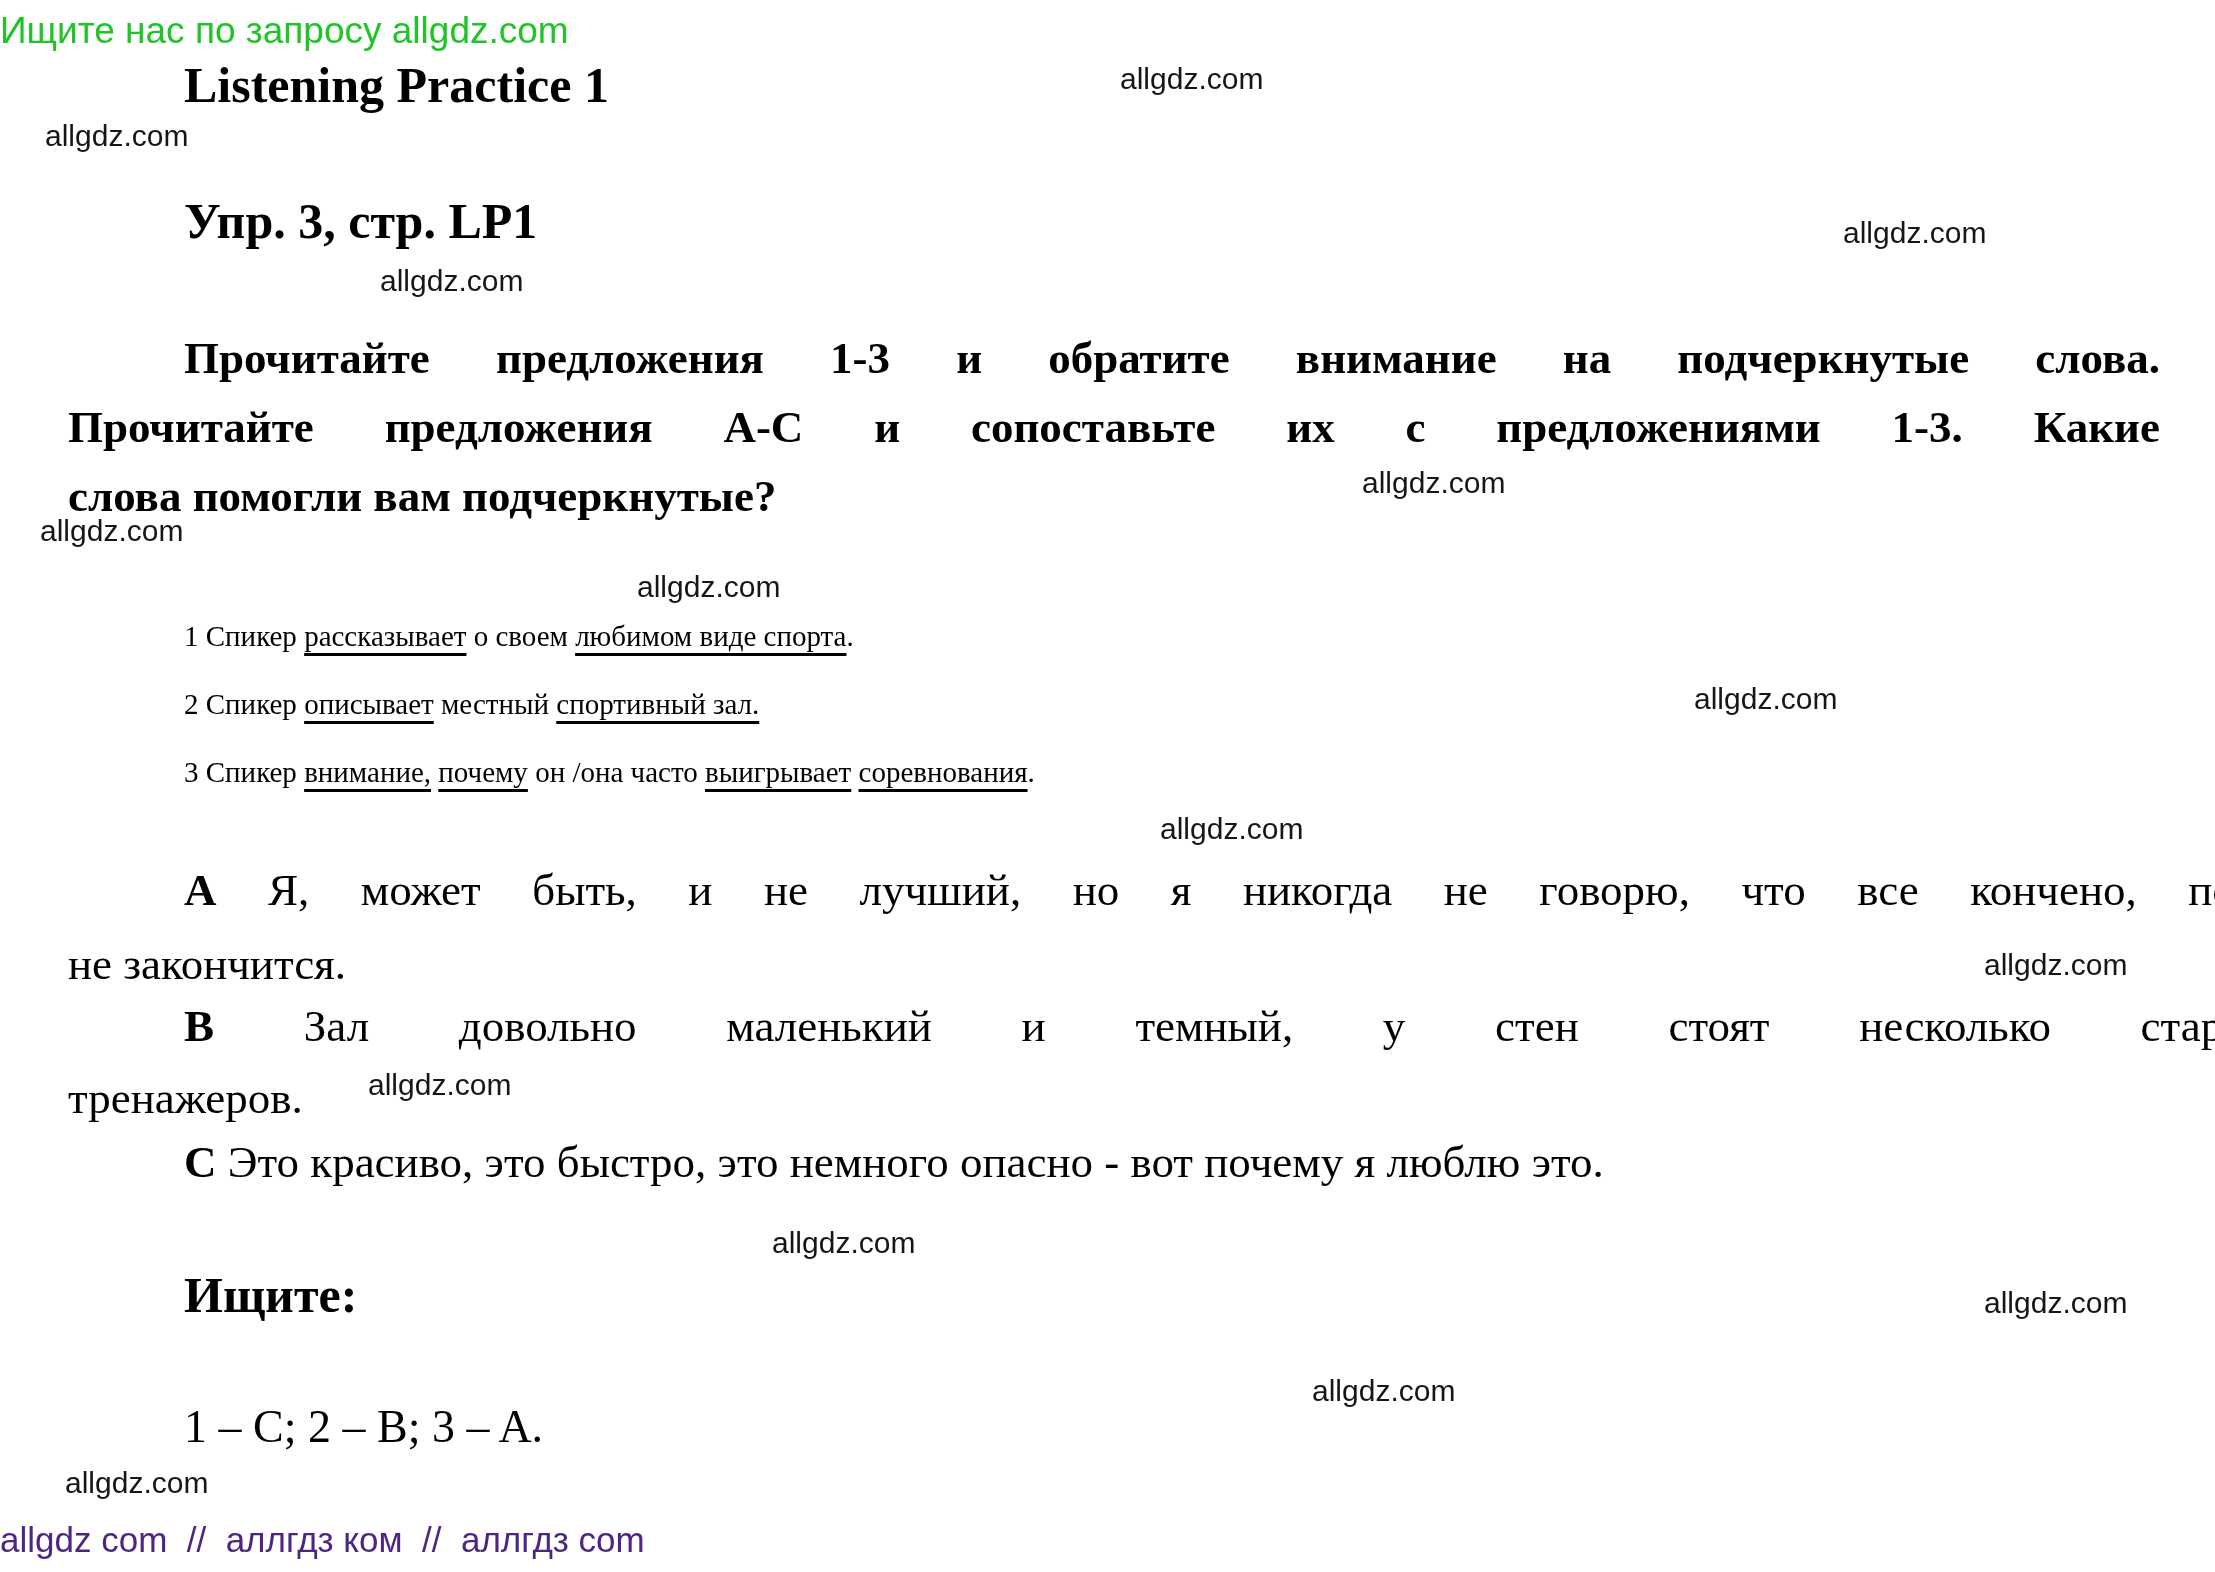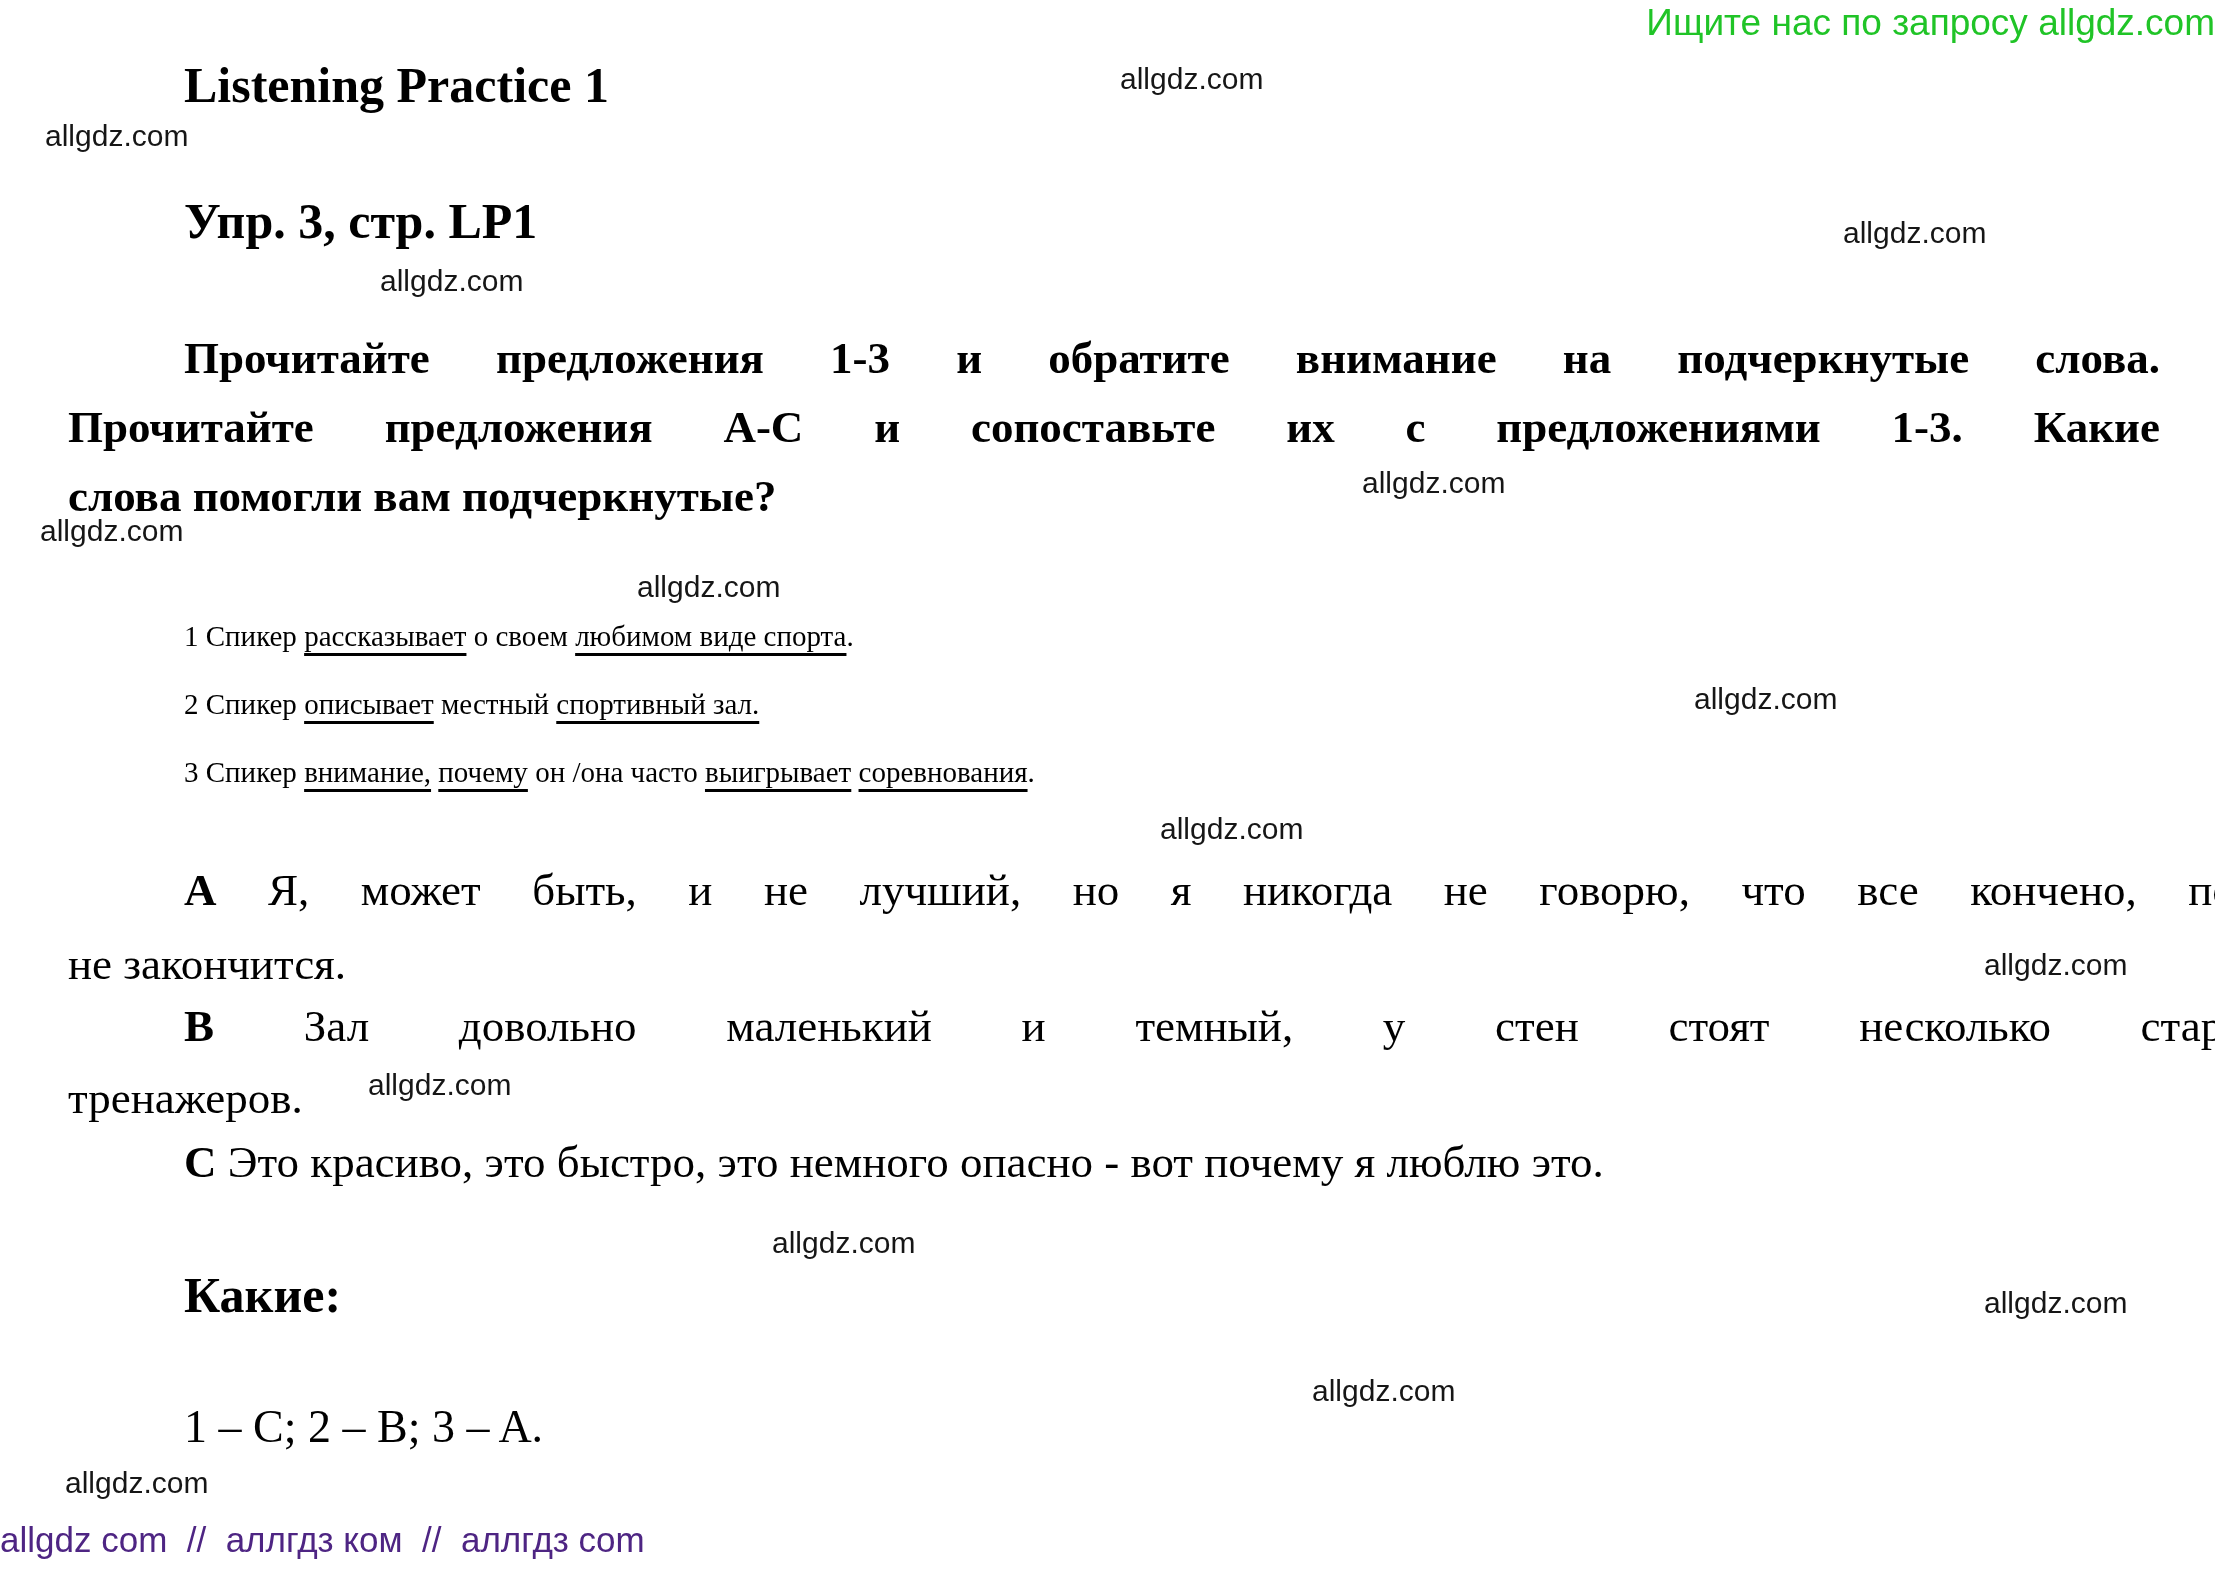--- a/index.html
+++ b/index.html
@@ -7,22 +7,22 @@
     width: 2215px; height: 1572px;
     position: relative;
     overflow: hidden;
     font-family: "Liberation Serif", serif;
     color: #000000;
   }
   .abs { position: absolute; }
 
   
   .green-banner {
-    top: 2px; left: 0; width: 2215px;
-    text-align: right;
+    top: 10px; left: 0; width: 2215px;
+    text-align: left;
     font-family: "Liberation Sans", sans-serif;
     font-size: 37px; font-weight: 500;
     color: #20c427;
     white-space: nowrap;
   }
   .footer-line {
     top: 1520px; left: 0; width: 2215px;
     text-align: left;
     font-family: "Liberation Sans", sans-serif;
     font-size: 35px;
@@ -118,16 +118,16 @@
 </div>
 
 <div class="abs opt-line1 opt-a1 jl indent"><span class="b">А</span><span> Я, может быть, и не лучший, но я никогда не говорю, что все кончено, пока</span></div>
 <div class="abs opt-line2 opt-a2">не закончится.</div>
 
 <div class="abs opt-line1 opt-b1 jl indent"><span class="b">В</span><span> Зал довольно маленький и темный, у стен стоят несколько старых</span></div>
 <div class="abs opt-line2 opt-b2">тренажеров.</div>
 
 <div class="abs opt-line1 opt-c1 indent"><span class="b">С</span><span> Это красиво, это быстро, это немного опасно - вот почему я люблю это.</span></div>
 
-<div class="abs answers-label">Какие:</div>
+<div class="abs answers-label">Ищите:</div>
 <div class="abs answers-value">1 – C; 2 – B; 3 – A.</div>
 
 <div class="abs footer-line">allgdz com  //  аллгдз ком  //  аллгдз com</div>
 
 </body></html>

